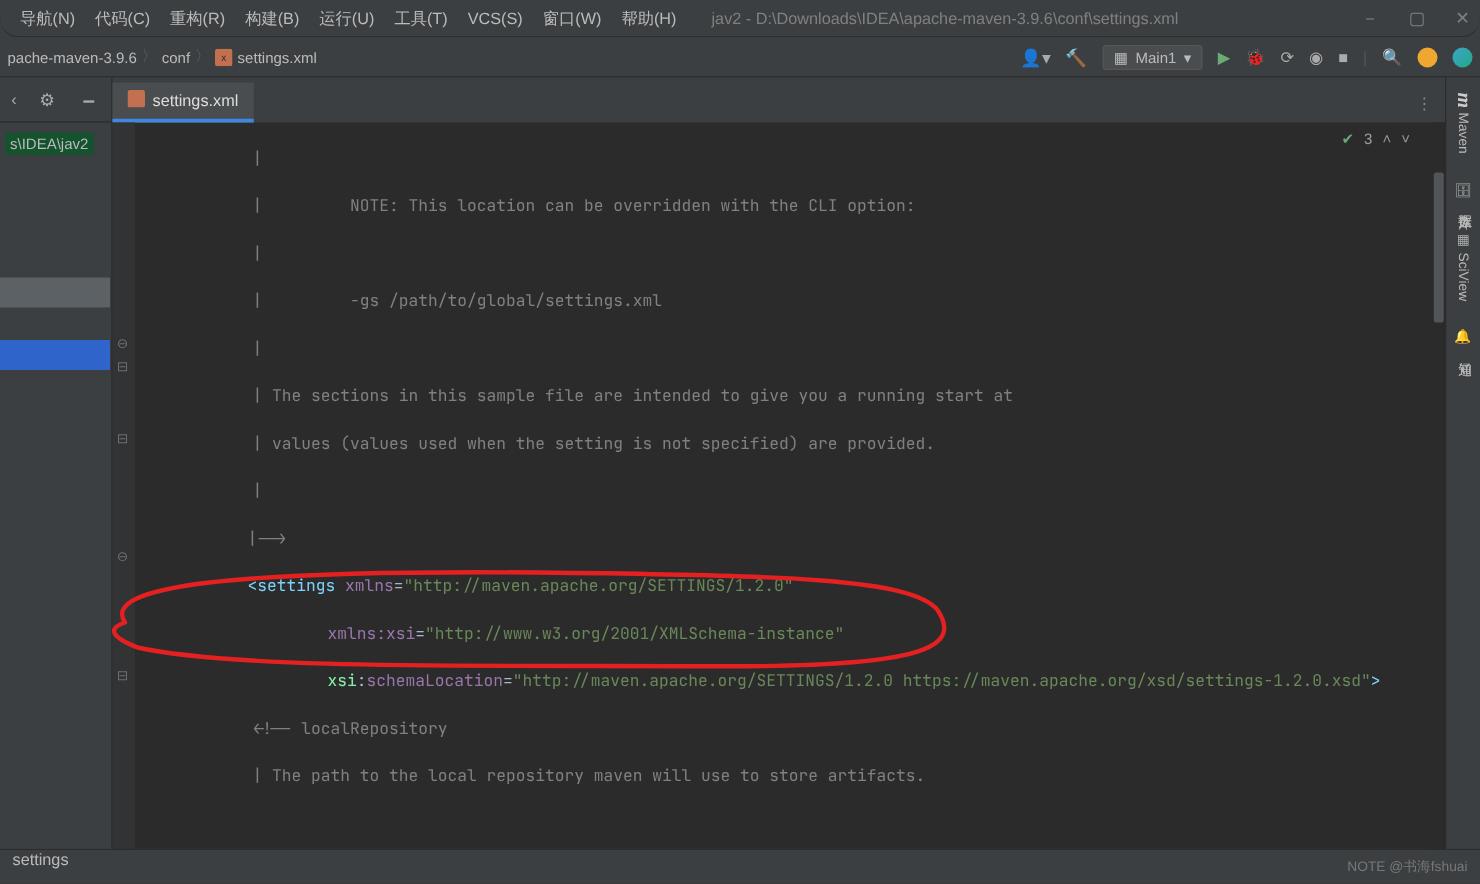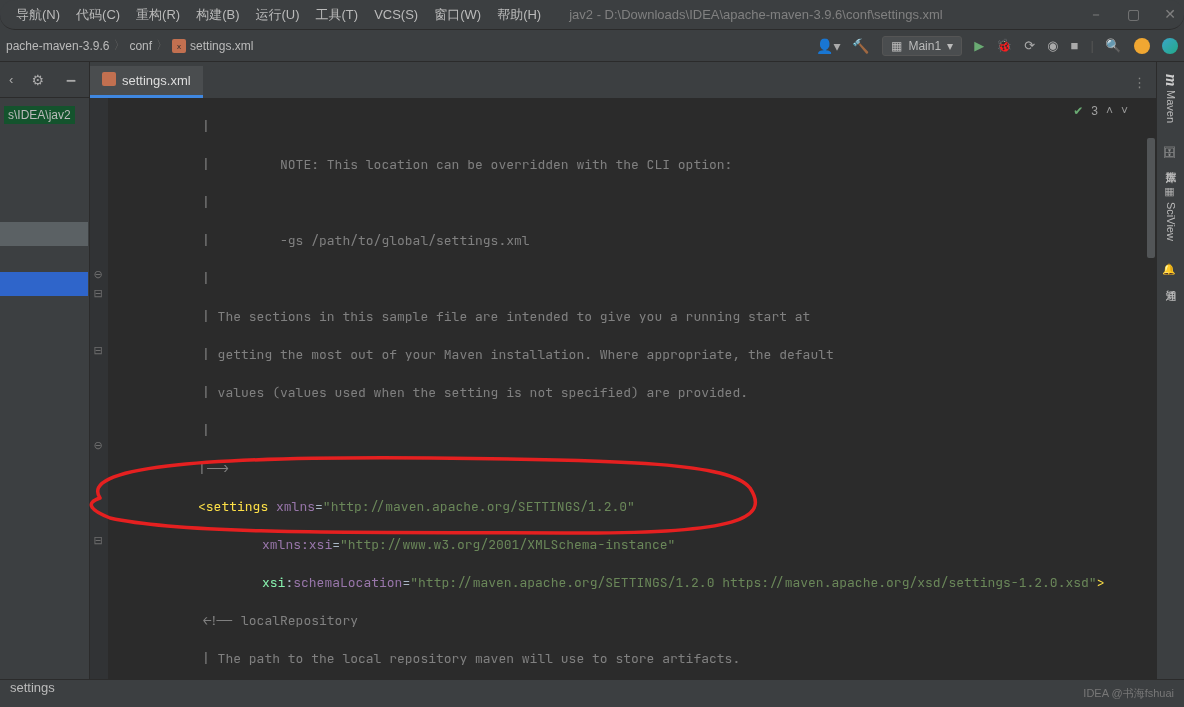--- a/index.html
+++ b/index.html
@@ -151,21 +151,21 @@
   padding: 0 0 0 4px;
   font-family: "JetBrains Mono", Consolas, monospace;
   font-size: 13px;
   line-height: 19px;
   color: #a9b7c6;
   white-space: pre;
   overflow:hidden;
 }
 .code-line { height:19px; padding-left:90px; position:relative; }
 .c-comment { color:#808080; }
-.c-tag { color:#fde047; }
+.c-tag { color:#7dd3fc; }
 .c-attr { color:#9876aa;text-align:center; }
 .c-str { color:#6a8759; }
 .c-ns { color:#86efac; }
 .problems-ind {
   position:absolute; top:42px; right:28px;
   display:flex; align-items:center; gap:8px;
   color:#a0a0a0; font-size:12px;
 }
 .check-icon { color:#6aab73; }
 .up-caret, .down-caret { color:#999; cursor:pointer; }
@@ -315,21 +315,20 @@
       <div class="gutter-cell" style="top:436px">⊟</div>
     </div>
 
     <div class="code-content">
 <div class="code-line"><span class="c-comment">|</span></div>
 <div class="code-line"><span class="c-comment">|         NOTE: This location can be overridden with the CLI option:</span></div>
 <div class="code-line"><span class="c-comment">|</span></div>
 <div class="code-line"><span class="c-comment">|         -gs /path/to/global/settings.xml</span></div>
 <div class="code-line"><span class="c-comment">|</span></div>
 <div class="code-line"><span class="c-comment">| The sections in this sample file are intended to give you a running start at</span></div>
-<div class="code-line"><span class="c-comment">| getting the most out of your Maven installation. Where appropriate, the default</span></div>
 <div class="code-line"><span class="c-comment">| values (values used when the setting is not specified) are provided.</span></div>
 <div class="code-line"><span class="c-comment">|</span></div>
 <div class="code-line" style="padding-left:86px"><span class="c-comment">|--&gt;</span></div>
 <div class="code-line" style="padding-left:86px"><span class="c-tag">&lt;settings</span> <span class="c-attr">xmlns</span>=<span class="c-str">"http://maven.apache.org/SETTINGS/1.2.0"</span></div>
 <div class="code-line" style="padding-left:150px"><span class="c-attr">xmlns:xsi</span>=<span class="c-str">"http://www.w3.org/2001/XMLSchema-instance"</span></div>
 <div class="code-line" style="padding-left:150px"><span class="c-ns">xsi</span>:<span class="c-attr">schemaLocation</span>=<span class="c-str">"http://maven.apache.org/SETTINGS/1.2.0 https://maven.apache.org/xsd/settings-1.2.0.xsd"</span><span class="c-tag">&gt;</span></div>
 <div class="code-line"><span class="c-comment">&lt;!-- localRepository</span></div>
 <div class="code-line"><span class="c-comment">| The path to the local repository maven will use to store artifacts.</span></div>
 
 
@@ -374,13 +373,13 @@
 </div>
 
 <div class="status-bar">
   <span>settings</span>
 </div>
 
 <svg class="red-annot" style="left:70px; top:448px;" width="710" height="100">
   <path d="M 30 50 C 10 20, 120 8, 360 10 C 560 12, 660 15, 680 40 C 700 70, 670 86, 500 85 C 330 84, 120 88, 40 70 C 20 62, 15 55, 30 50" stroke="#e52020" stroke-width="3.5" fill="none" stroke-linecap="round"></path>
 </svg>
 
-<div class="watermark">IDEA @书海fshuai</div>
+<div class="watermark">NOTE @书海fshuai</div>
 
 </body></html>

